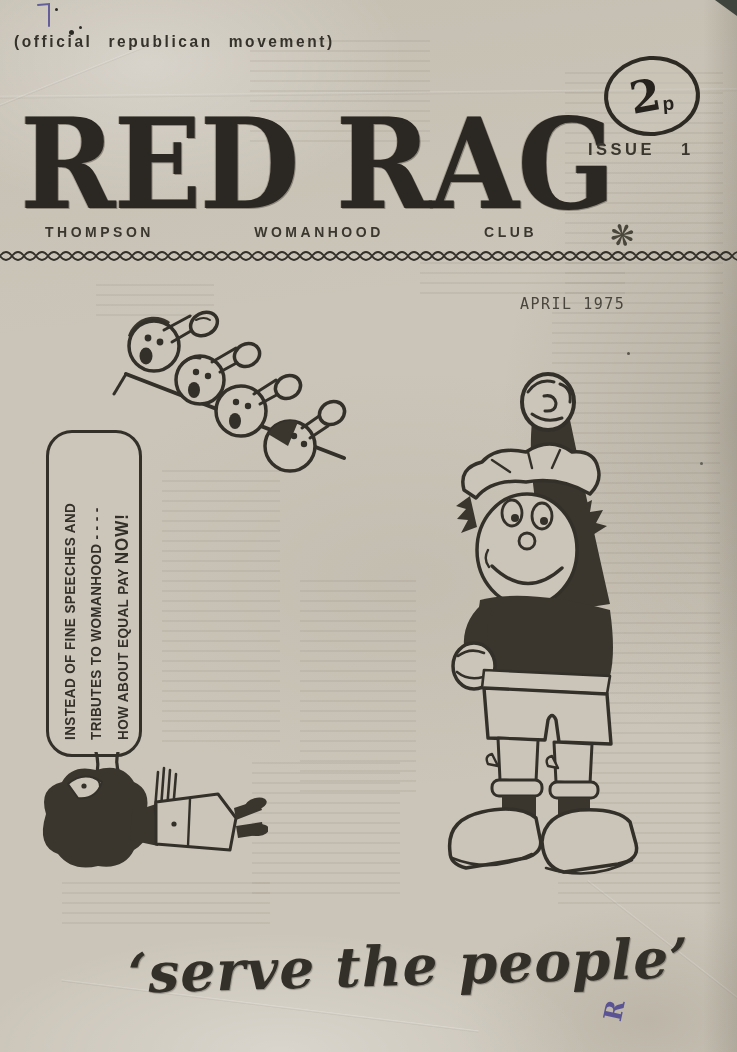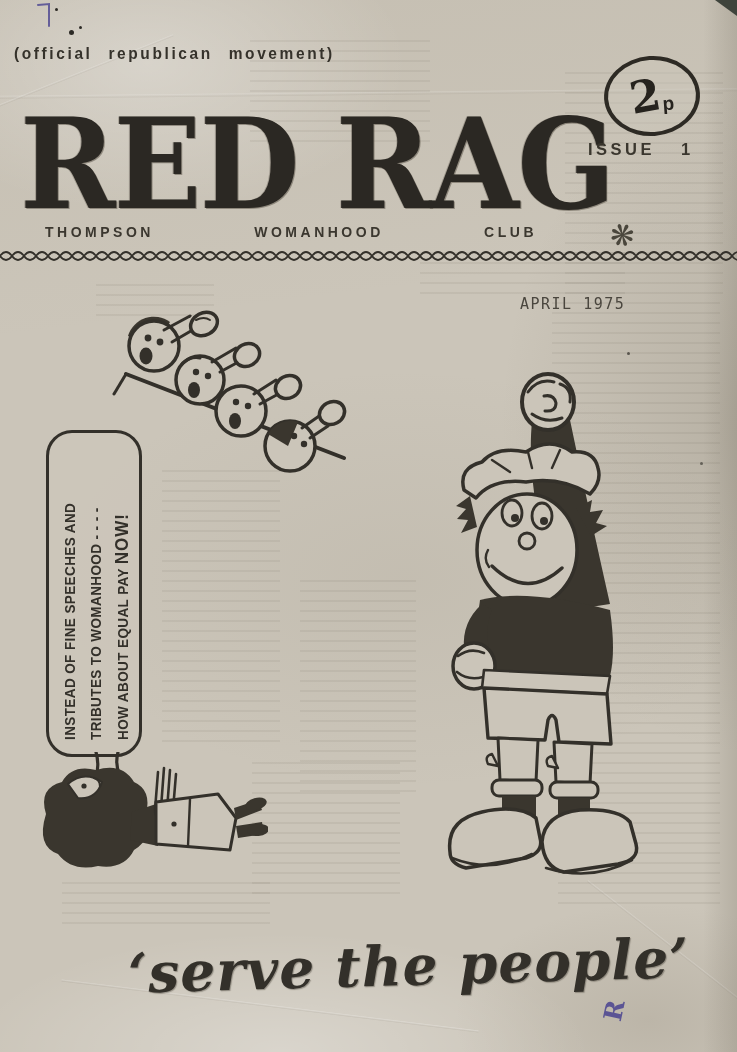--- a/index.html
+++ b/index.html
@@ -23,21 +23,21 @@
   .corner-dark{width:0;height:0;border-top:16px solid #3f443c;border-left:22px solid transparent;right:0;top:0;position:absolute;}
   .edge-band{position:absolute;right:0;top:0;width:34px;height:1052px;background:linear-gradient(to right, rgba(0,0,0,0), rgba(95,88,74,.20));}
   .speck{position:absolute;background:#2c2a25;border-radius:50%;}
   
   .bleed{
     position:absolute;opacity:.5;filter:blur(.7px);pointer-events:none;
     background:repeating-linear-gradient(to bottom, rgba(93,86,72,.17) 0 2px, rgba(0,0,0,0) 2px 10px);
   }
   
   .official{
-    left:14px;top:44px;font-size:15.5px;font-weight:bold;letter-spacing:2.6px;word-spacing:9px;
+    left:14px;top:32px;font-size:15.5px;font-weight:bold;letter-spacing:2.6px;word-spacing:9px;
     color:#35322b;transform:scaleY(1.05);transform-origin:0 0;white-space:nowrap;
   }
   .price-circle{
     left:604px;top:56px;width:88px;height:72px;border:4px solid #2d2a24;border-radius:50%;
     display:flex;align-items:center;justify-content:center;transform:rotate(-4deg);
     background:rgba(205,199,187,.4);
   }
   .price-amount{font-family:"DejaVu Serif",serif;font-weight:bold;font-size:44px;color:#26231e;transform:rotate(-6deg);line-height:1;}
   .price-unit{font-weight:bold;font-size:19px;color:#26231e;margin:18px 0 0 1px;}
   .title{

